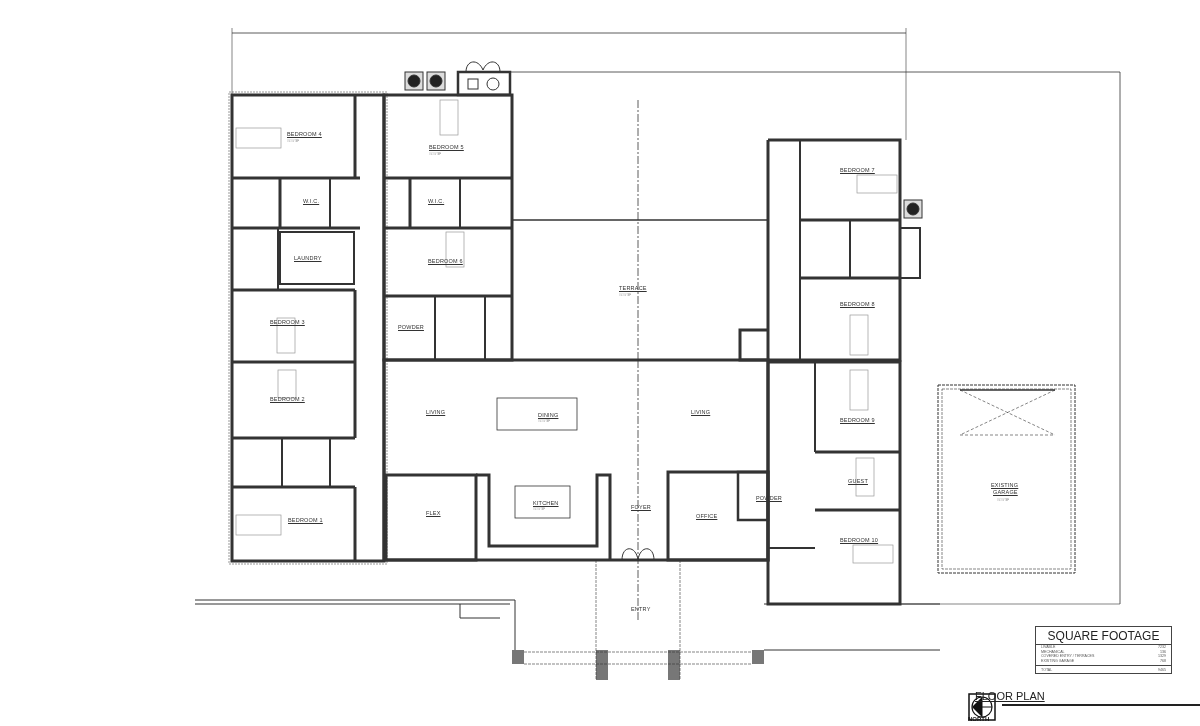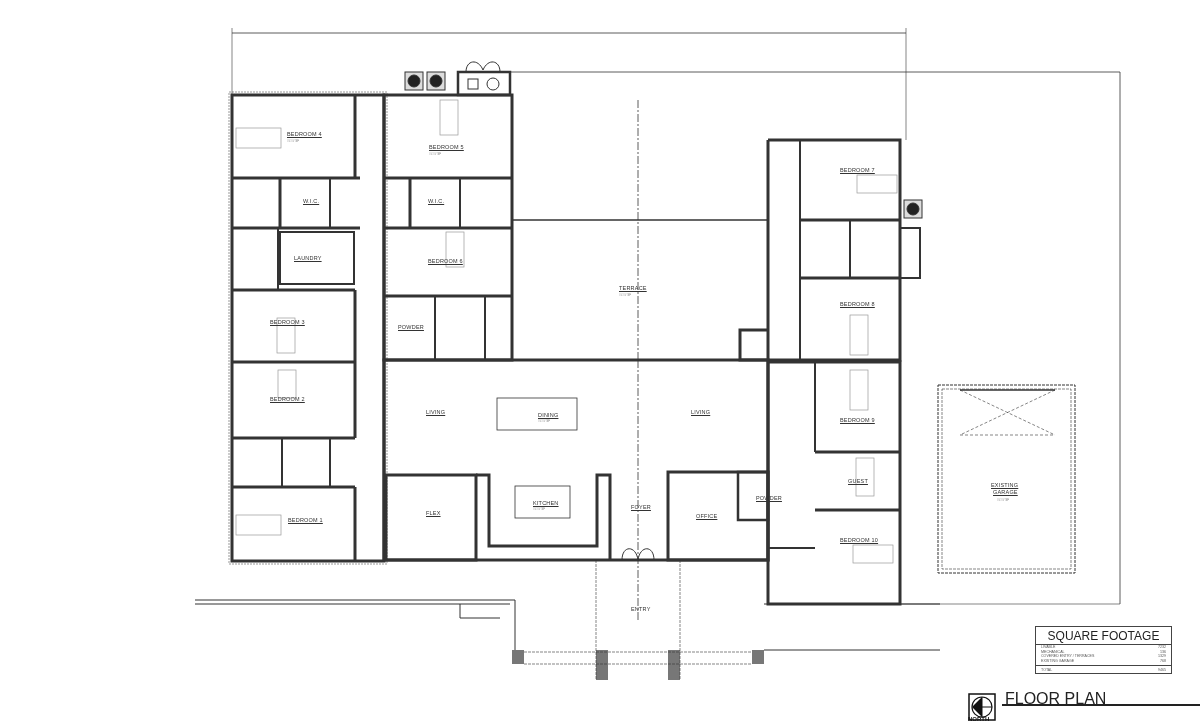--- a/index.html
+++ b/index.html
@@ -4,21 +4,21 @@
 <style>
   html,body{margin:0;padding:0;background:#fff;}
   body{width:1200px;height:726px;position:relative;overflow:hidden;font-family:"Liberation Sans",sans-serif;}
   #plan{position:absolute;left:0;top:0;width:1200px;height:726px;}
   .lbl{position:absolute;font-size:5.5px;color:#333;text-decoration:underline;letter-spacing:0.2px;white-space:nowrap;}
   .sub{position:absolute;font-size:3px;color:#777;white-space:nowrap;}
   .sqft{position:absolute;left:1035px;top:626px;width:135px;height:46px;border:1px solid #444;background:#fff;}
   .sqft-title{font-size:12px;text-align:center;margin-top:2px;border-bottom:1px solid #444;padding-bottom:1px;color:#222;}
   .sqft-row{display:flex;justify-content:space-between;font-size:3.6px;color:#555;padding:0 5px;line-height:4.6px;}
   .sqft-total{border-top:1px solid #444;margin-top:2px;padding-top:2px;}
-  .fp-title{position:absolute;left:1005px;top:690px;font-size:16px;color:#222;text-decoration:underline;}
+  .fp-title{position:absolute;left:975px;top:690px;font-size:11px;color:#222;text-decoration:underline;}
   .fp-line{position:absolute;left:1002px;top:704px;width:198px;height:2px;background:#222;}
   .north{position:absolute;left:968px;top:690px;width:28px;height:34px;}
   .north-txt{position:absolute;left:968px;top:716px;font-size:6px;font-weight:bold;color:#111;}
 </style>
 </head>
 <body>
 
 <svg id="plan" viewBox="0 0 1200 726" xmlns="http://www.w3.org/2000/svg">
   <g stroke="#333" fill="none">
 

